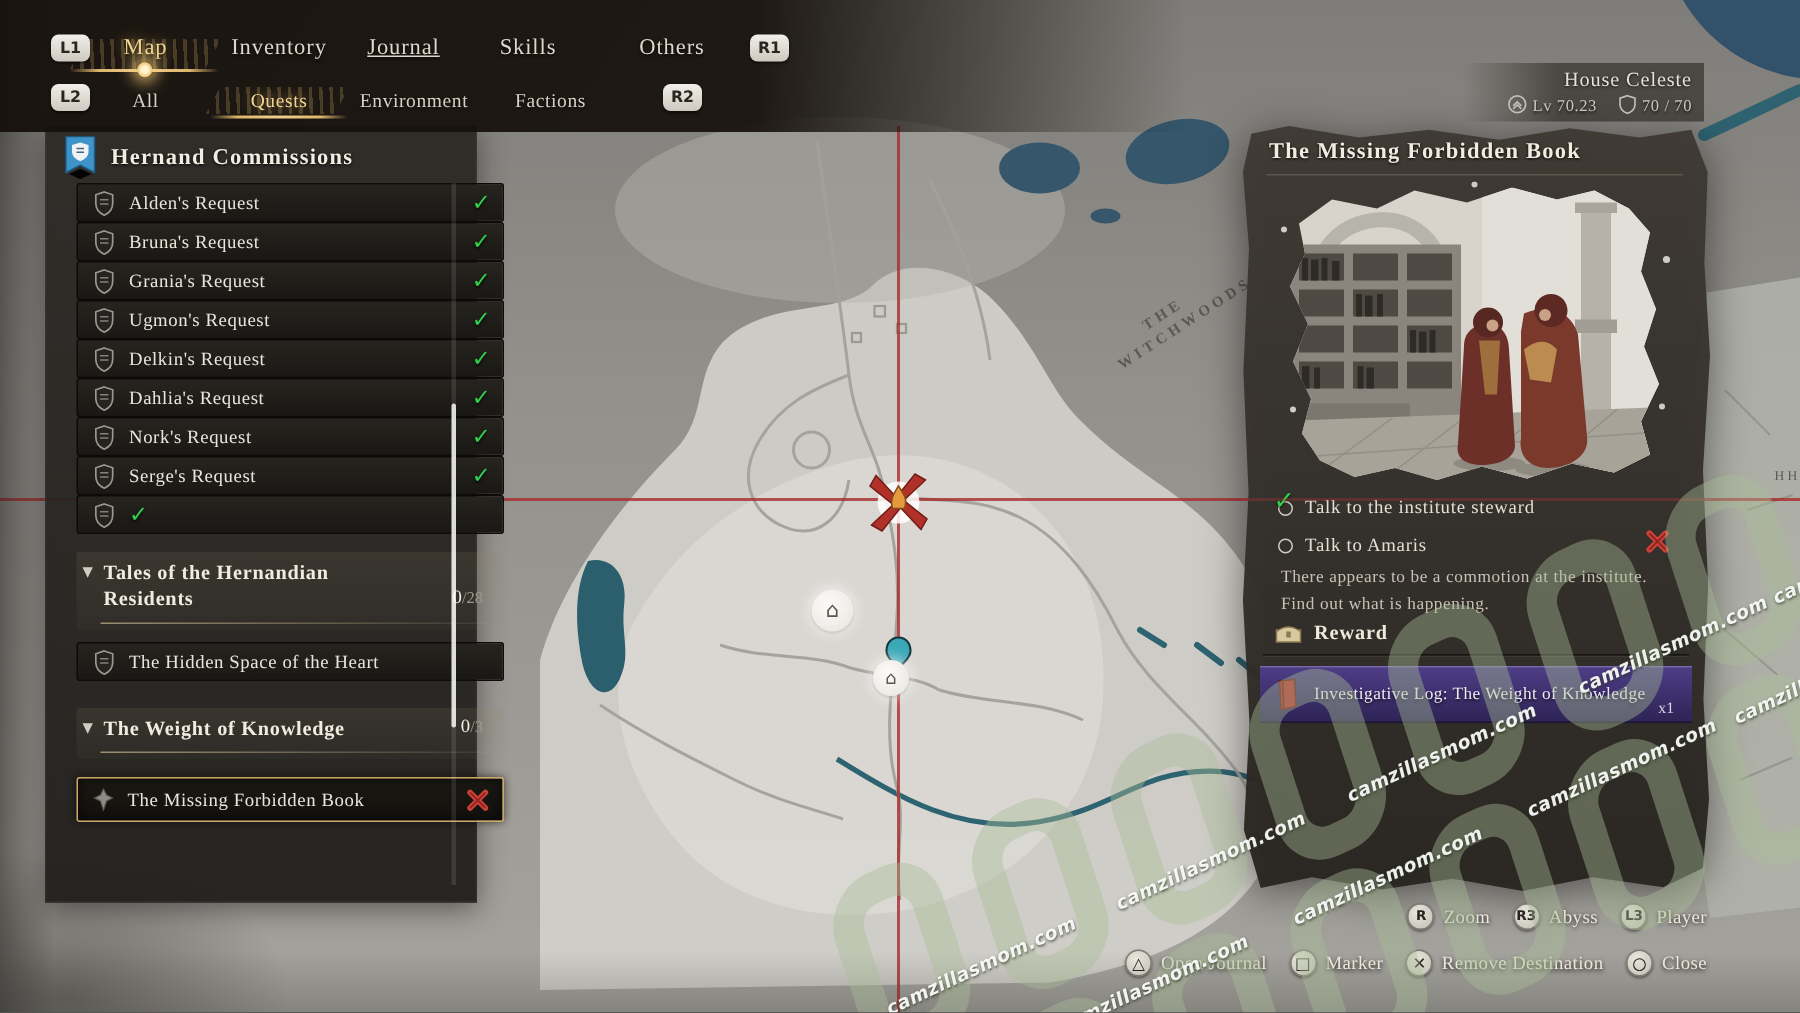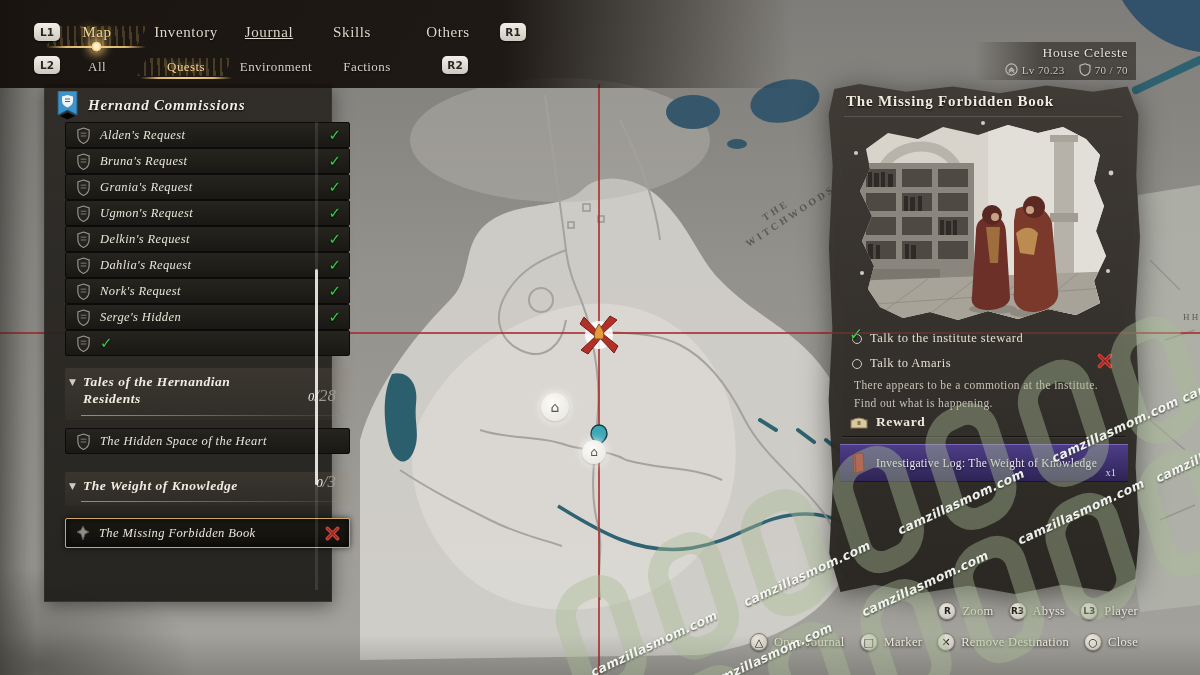--- a/index.html
+++ b/index.html
@@ -73,42 +73,42 @@
   .loc-hud { position:absolute; right:64px; top:42px; z-index:15; text-align:right;
     padding:3px 8px 4px 30px;
     background:linear-gradient(90deg, rgba(30,26,21,0), rgba(30,26,21,.55) 40%);
   }
   .loc-name { font-size:13.5px; color:#e6e1d4; letter-spacing:.6px; text-shadow:0 1px 2px rgba(0,0,0,.8); }
   .loc-stats { margin-top:2px; font-size:11px; color:#cbc7bc; letter-spacing:.4px;
     display:flex; gap:14px; justify-content:flex-end; align-items:center; text-shadow:0 1px 2px rgba(0,0,0,.8); }
   .loc-stats svg { vertical-align:-2px; margin-right:4px; }
 
   
-  .sidebar { position:absolute; left:44px; top:84px; width:288px; height:518px; z-index:10;
+  .sidebar { position:absolute; left:30px; top:84px; width:288px; height:518px; z-index:10;
     background:linear-gradient(180deg, rgba(42,39,35,.93), rgba(30,28,25,.93));
-    box-shadow:0 4px 18px rgba(0,0,0,.45); border:1px solid rgba(255,255,255,.04);font-style:italic;
+    box-shadow:0 4px 18px rgba(0,0,0,.45); border:1px solid rgba(255,255,255,.04);
   }
   .sb-header { position:absolute; left:12px; top:6px; display:flex; align-items:center; gap:10px; }
   .sb-title { font-size:15px; font-weight:bold; letter-spacing:.8px; color:#f1ede1; text-shadow:0 1px 2px #000; }
   .q-list { position:absolute; left:20px; top:37px; width:285px; }
   .q-row { position:relative; height:26px; margin-bottom:0; display:flex; align-items:center; gap:9px;
     padding:0 8px 0 10px; border-radius:2px;
     background:linear-gradient(180deg, #26241f, #191814); border:1px solid #0c0b09;
   }
   .q-label { font-size:12.5px; color:#e9e5da; letter-spacing:.4px; flex:1; }
   .q-check { color:#32d04c; font-family:"DejaVu Sans", sans-serif; font-weight:bold; font-size:15px;
     text-shadow:0 1px 2px rgba(0,0,0,.8); }
   .q-section { position:relative; margin:12px 0 8px 0; padding:5px 8px 8px 18px; border-radius:2px;
     background:linear-gradient(180deg, rgba(150,135,108,.14), rgba(150,135,108,.05)); }
   .q-section .caret { position:absolute; left:4px; top:9px; font-size:9px; color:#cfccc2;
     font-family:"DejaVu Sans", sans-serif; }
   .sec-title { font-size:13.5px; font-weight:bold; color:#f0ece0; letter-spacing:.5px; line-height:17px;
     width:200px; display:inline-block; vertical-align:top; }
   .sec-count { position:absolute; right:14px; bottom:14px; font-size:12.5px; color:#f2efe6; }
-  .sec-count .total { color:#9d9a90; font-size:17px; }
+  .sec-count .total { color:#9d9a90; font-size:11px; }
   .sec-underline { position:absolute; left:16px; right:12px; bottom:4px; height:1px;
     background:linear-gradient(90deg, rgba(210,195,150,.65), rgba(210,195,150,.08)); }
   .q-row.selected { height:30px; margin-top:12px; border:1.5px solid #cda766;
     background:linear-gradient(180deg, #1b1914, #12100c);
     box-shadow:0 0 6px rgba(0,0,0,.6), inset 0 0 8px rgba(0,0,0,.7); }
   .scroll-track { position:absolute; right:13px; top:37px; width:3px; height:468px;
     background:rgba(255,255,255,.1); }
   .scroll-thumb { position:absolute; right:13px; top:184px; width:3px; height:216px;
     background:rgba(250,250,248,.85); border-radius:2px; }
 
@@ -350,21 +350,21 @@
             <path d="M5,6.5 h6 M5,9.5 h6" stroke="#85817a" stroke-width="1"></path>
           </svg>
         <span class="q-label">Nork's Request</span>
         <span class="q-check">✓</span>
       </div>
       <div class="q-row">
         <svg width="15" height="17" viewBox="0 0 16 18">
             <path d="M8,1 L14,3 V9 C14,13.5 11.5,16 8,17.5 C4.5,16 2,13.5 2,9 V3 Z" fill="#25231f" stroke="#9b978e" stroke-width="1.2"></path>
             <path d="M5,6.5 h6 M5,9.5 h6" stroke="#85817a" stroke-width="1"></path>
           </svg>
-        <span class="q-label">Serge's Hidden</span>
+        <span class="q-label">Serge's Request</span>
         <span class="q-check">✓</span>
       </div>
       <div class="q-row">
         <svg width="15" height="17" viewBox="0 0 16 18">
             <path d="M8,1 L14,3 V9 C14,13.5 11.5,16 8,17.5 C4.5,16 2,13.5 2,9 V3 Z" fill="#25231f" stroke="#9b978e" stroke-width="1.2"></path>
             <path d="M5,6.5 h6 M5,9.5 h6" stroke="#85817a" stroke-width="1"></path>
           </svg>
         <span class="q-check">✓</span>
       </div>
 

